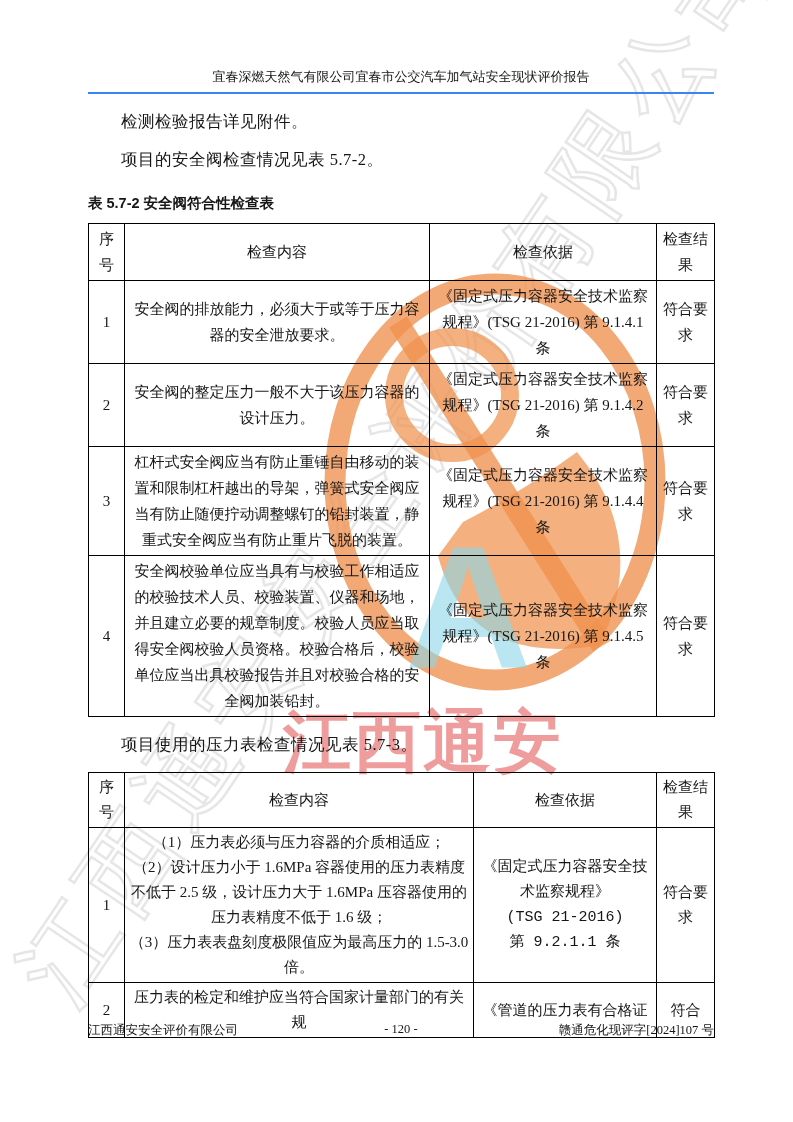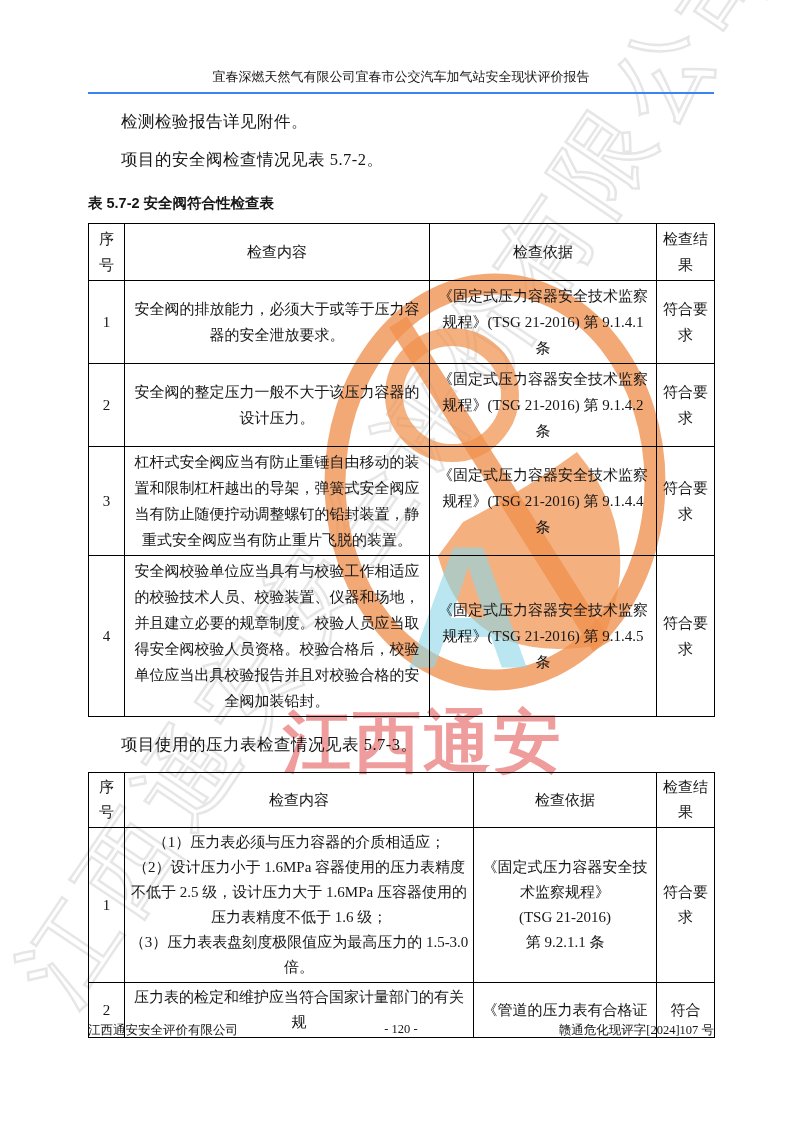--- a/index.html
+++ b/index.html
@@ -23,21 +23,21 @@
   td, th { border:1px solid #000; font-weight:normal; font-size:15px; line-height:26px;
     text-align:center; vertical-align:middle; padding:2px 4px; background:transparent;
     word-break:break-all; }
   .t2 td, .t2 th { line-height:25px; }
   tr.h-hdr  { height:50px; }
   tr.h55    { height:55px; }
   tr.h105   { height:105px; }
   tr.h150   { height:150px; }
   tr.h-hdr2 { height:52px; }
   tr.h36    { height:36px; }
-  td.pre-wrap { white-space:pre-line; }
+  td.pre-wrap { white-space:pre-line;font-family:Liberation Mono, monospace; }
   .item-line { }
   .doc-footer {
     position:absolute; left:88px; top:1022px; width:626px; z-index:1;
     display:grid; grid-template-columns:1fr auto 1fr; font-size:12.5px;
   }
   .doc-footer .f-left  { justify-self:start; }
   .doc-footer .f-right { justify-self:end; }
 </style>
 </head>
 <body>

